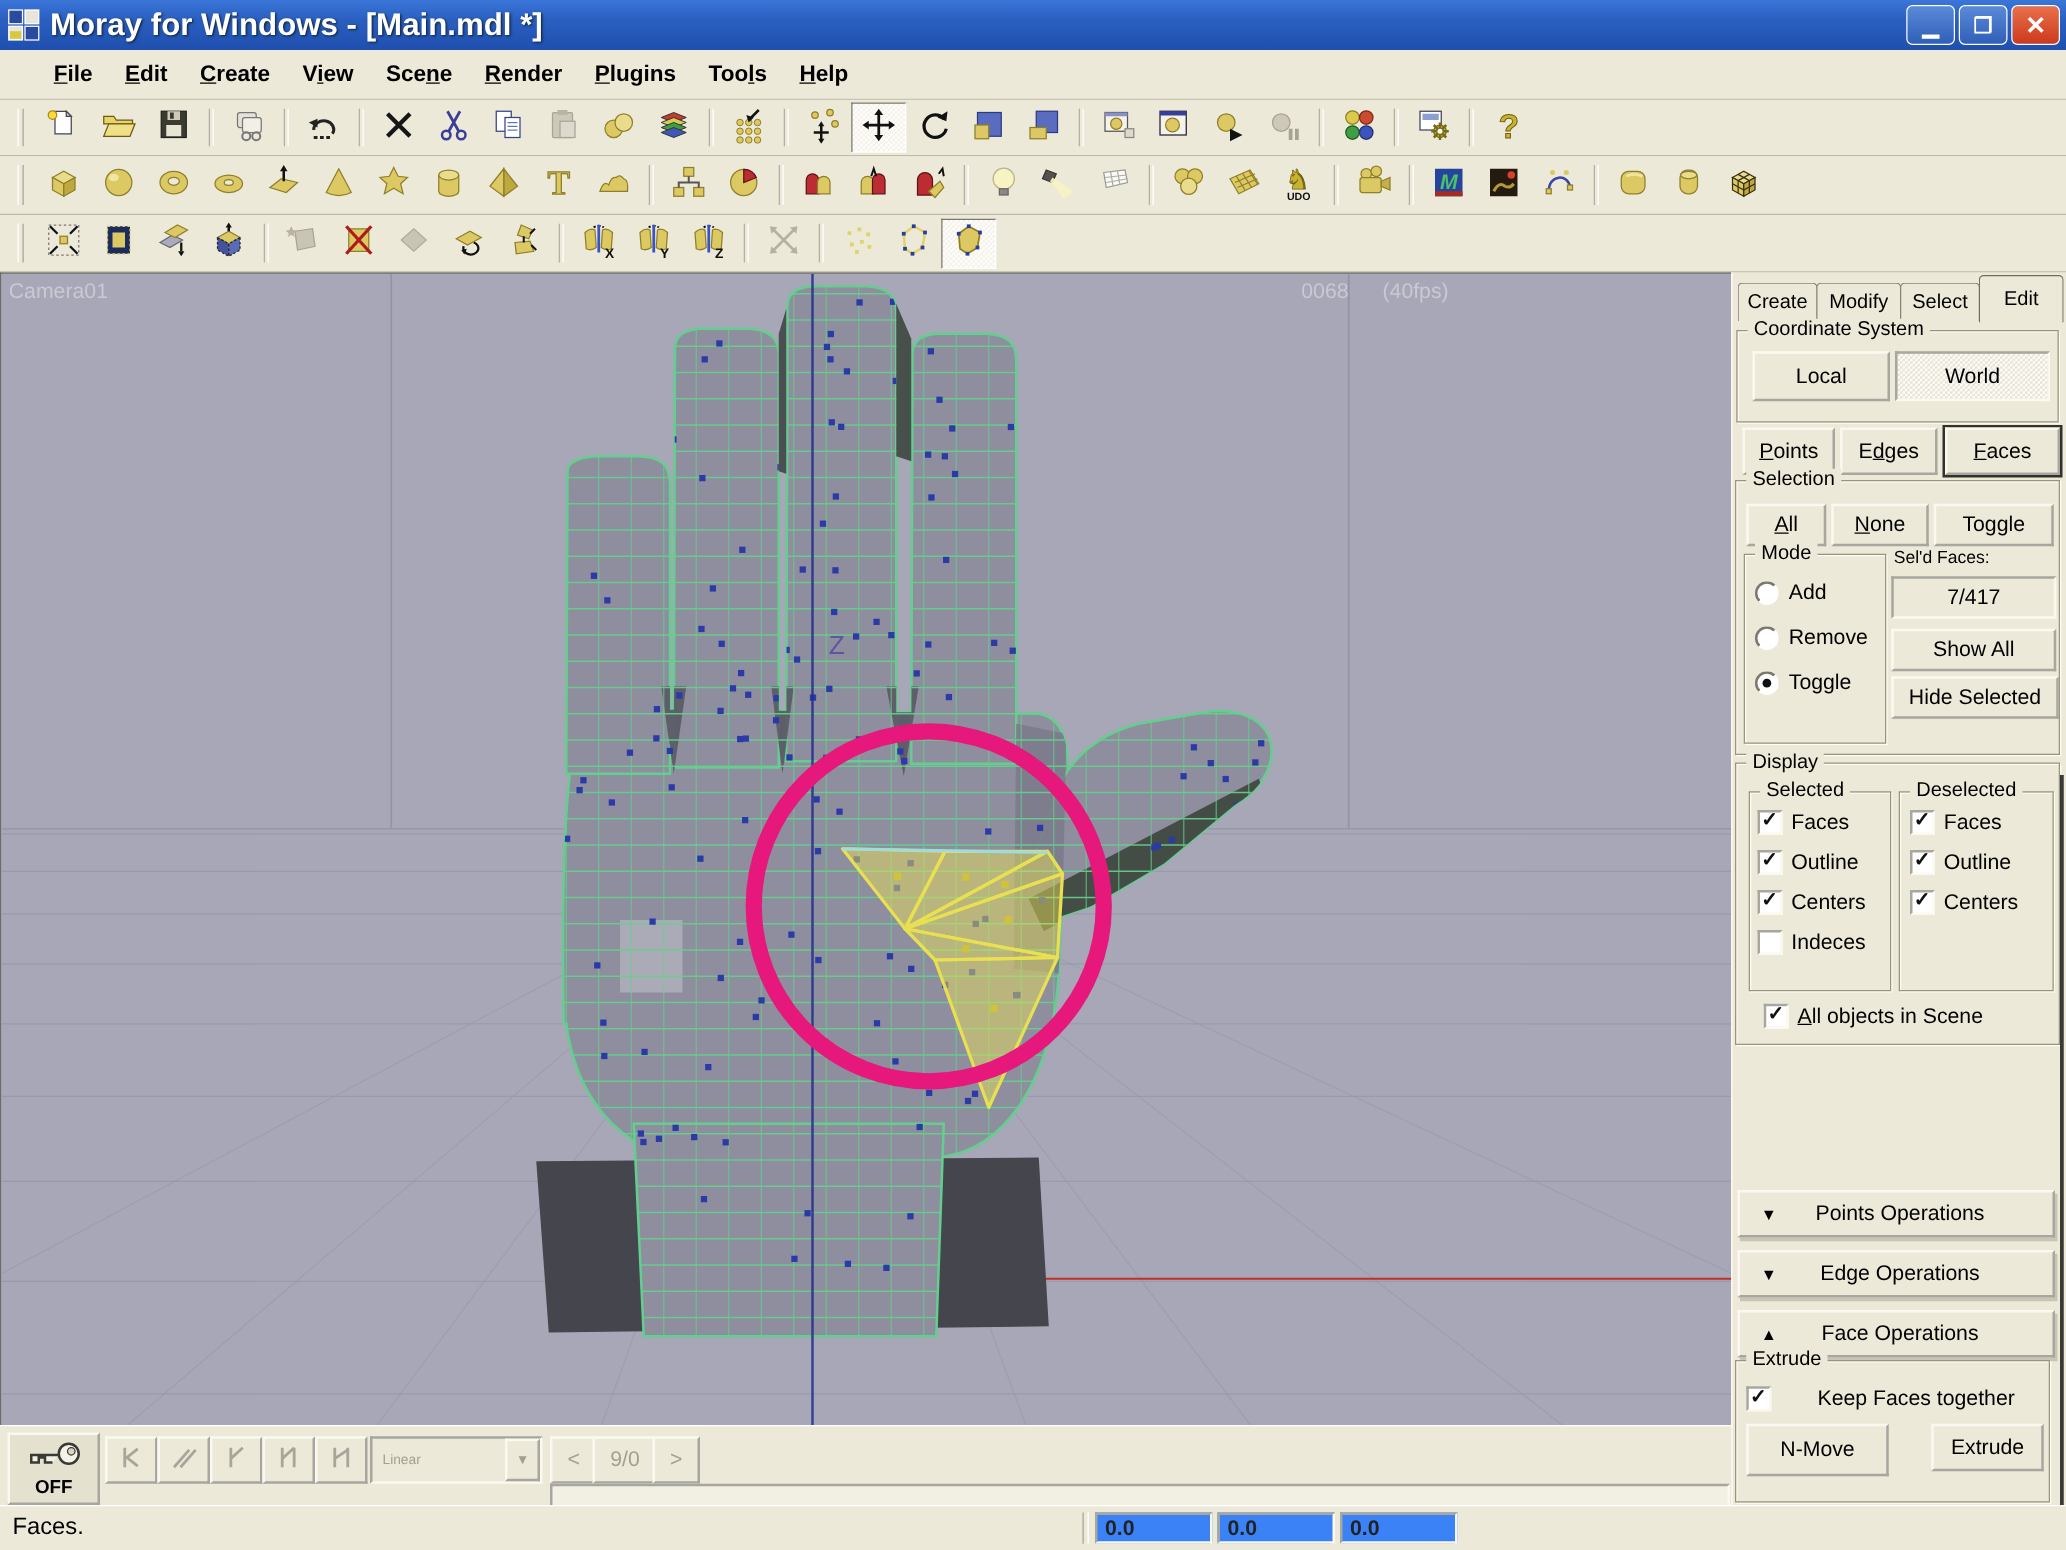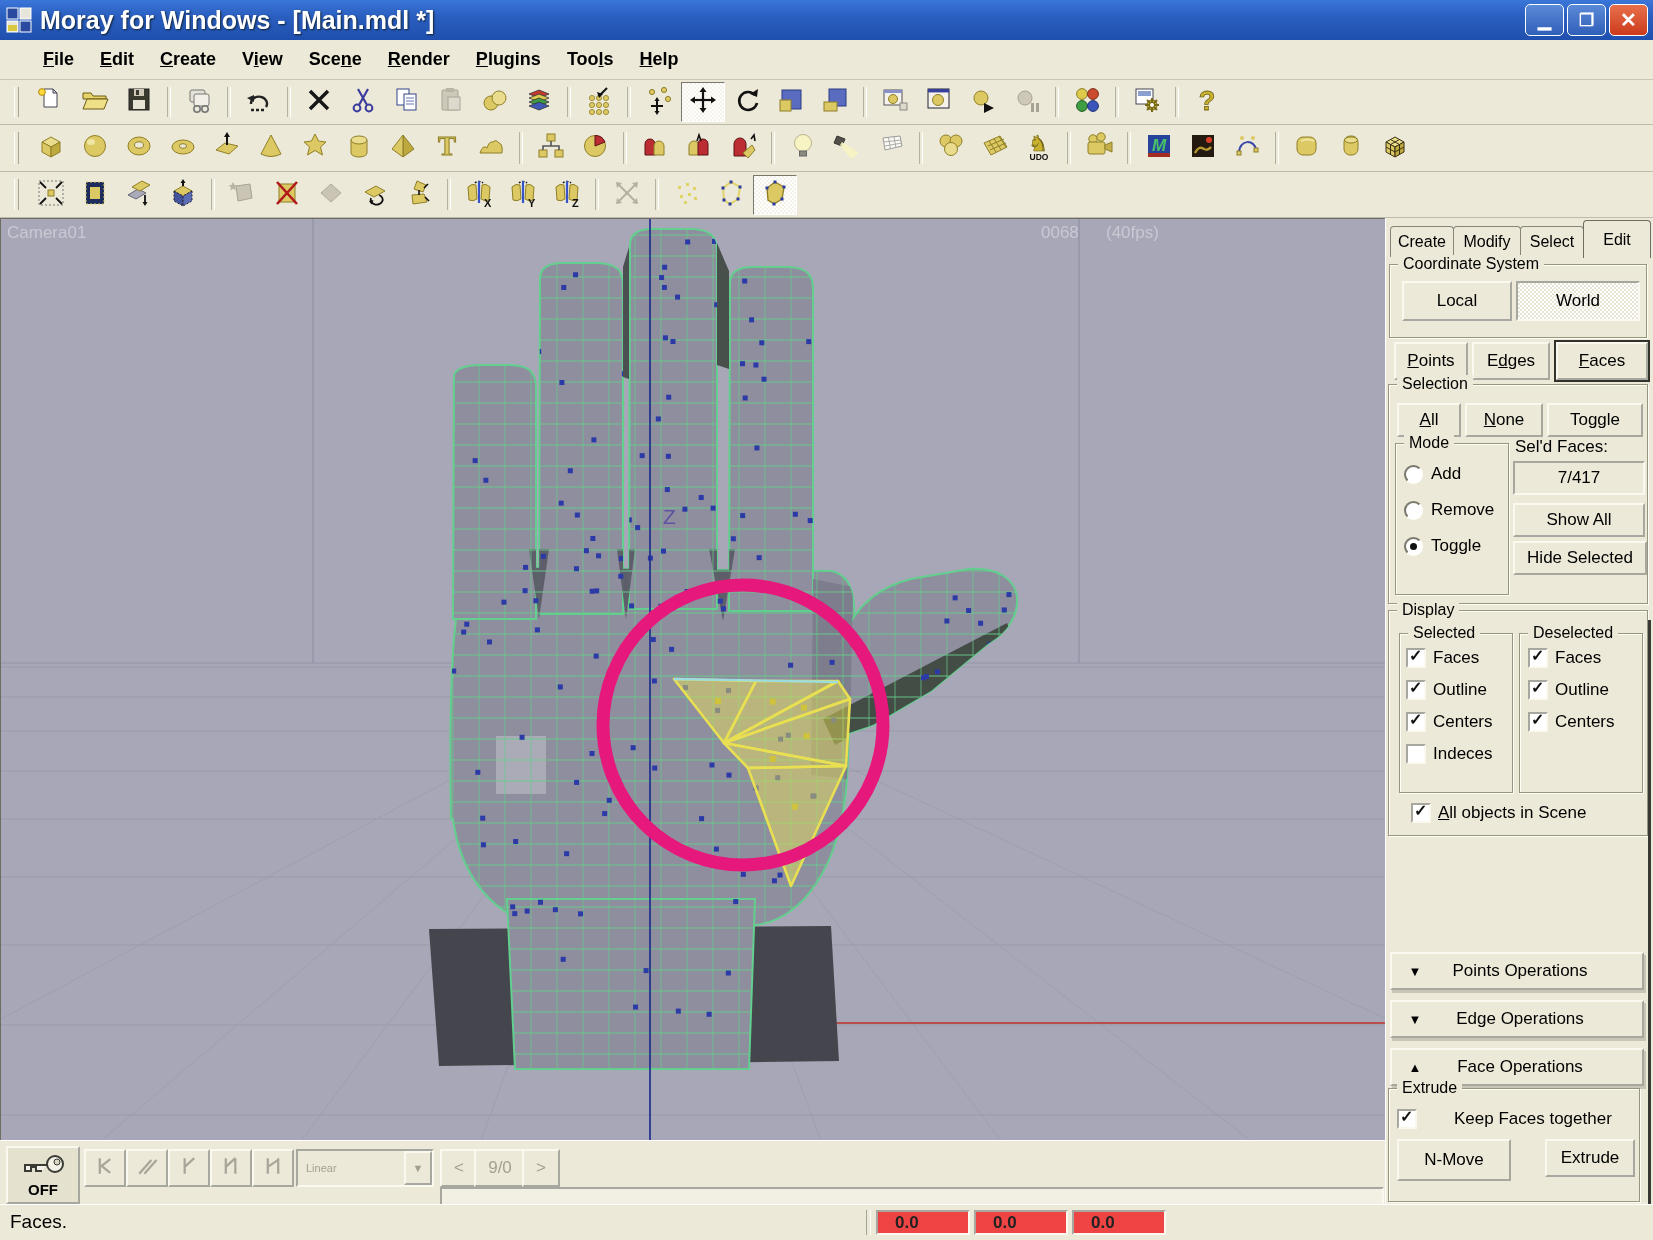--- a/index.html
+++ b/index.html
@@ -77,22 +77,22 @@
   #combo{position:absolute;left:296px;top:8px;width:134px;height:34px;border:2px inset #fbf9ef;background:#ece9d8;
     display:flex;align-items:center;}
   #combo .cval{flex:1;padding-left:8px;color:#a5a08e;font-size:11px;}
   #combo .cbtn{width:28px;height:100%;background:#ece9d8;border:2px outset #fbf9ef;box-sizing:border-box;
     display:flex;align-items:center;justify-content:center;color:#a5a08e;font-size:11px;}
   .navb{position:absolute;top:8px;height:34px;background:#ece9d8;border:2px outset #fbf9ef;
     display:flex;align-items:center;justify-content:center;color:#a5a08e;font-size:17px;}
   #strip{position:absolute;left:440px;top:46px;width:940px;height:18px;border:2px inset #fbf9ef;background:#f2f0e2;}
   #statusbar{position:absolute;left:0;top:1204px;width:1653px;height:36px;background:#ece9d8;border-top:1px solid #fff;}
   #statusbar .msg{position:absolute;left:10px;top:6px;font-size:19px;}
-  .coordf{position:absolute;top:5px;width:94px;height:25px;border:2px inset #fbf9ef;background:#ef4444;
-    display:flex;align-items:center;padding-left:17px;font-size:17px;font-weight:bold;color:#222;box-sizing:border-box;}
+  .coordf{position:absolute;top:5px;width:94px;height:25px;border:2px inset #fbf9ef;background:#3b82f6;
+    display:flex;align-items:center;padding-left:6px;font-size:17px;font-weight:bold;color:#222;box-sizing:border-box;}
   .divtick{position:absolute;left:866px;top:5px;width:3px;height:25px;border-left:1px solid #a8a494;border-right:1px solid #fff;}
   u{text-decoration:underline;}
 </style>
 </head>
 <body>
 
 <div id="app">
 
   <div class="titlebar">
     <span class="appicon">
@@ -1064,21 +1064,21 @@
           </div>
         <div class="radio" style="left:8px;top:56px;">
           <span class="rb"></span>
           <span>Remove</span>
           </div>
         <div class="radio" style="left:8px;top:92px;">
           <span class="rb on"></span>
           <span>Toggle</span>
           </div>
       </div>
-      <span style="position:absolute;left:126px;top:52px;font-size:17px;">Sel'd Faces:</span>
+      <span style="position:absolute;left:126px;top:52px;font-size:14px;">Sel'd Faces:</span>
       <div class="sunken" style="left:124px;top:76px;width:128px;height:30px;justify-content:center;font-size:17px;">7/417</div>
       <div class="btn" style="left:124px;top:118px;width:128px;height:30px;">Show All</div>
       <div class="btn" style="left:124px;top:156px;width:130px;height:30px;">Hide Selected</div>
     </div>
 
     <div class="g" style="left:2px;top:392px;width:258px;height:224px;">
       <span class="lg">Display</span>
       <div class="g" style="left:10px;top:22px;width:112px;height:158px;">
         <span class="lg">Selected</span>
         <div class="check" style="left:6px;top:14px;">

